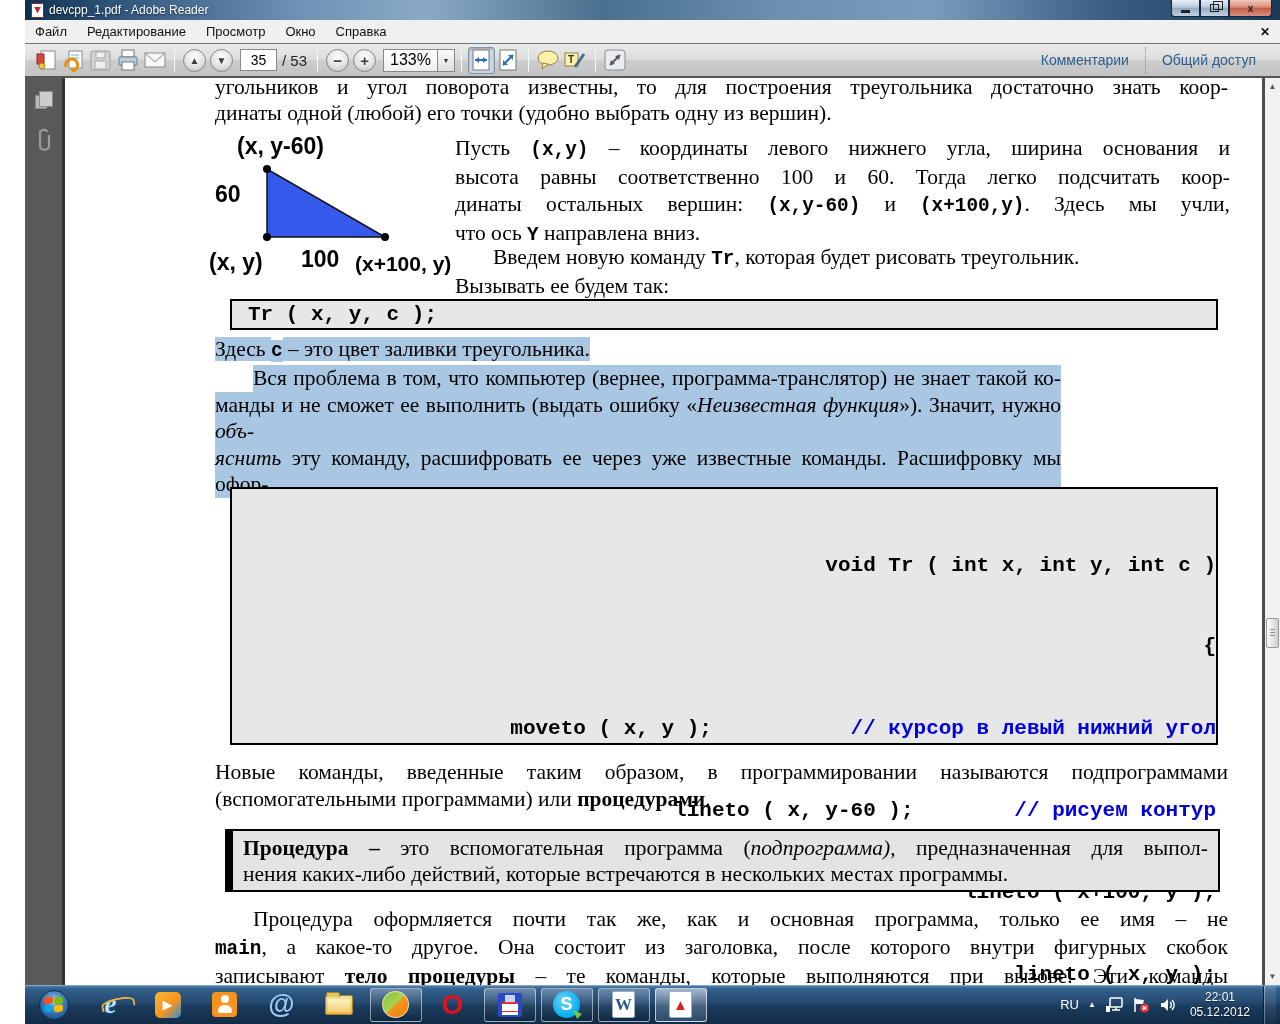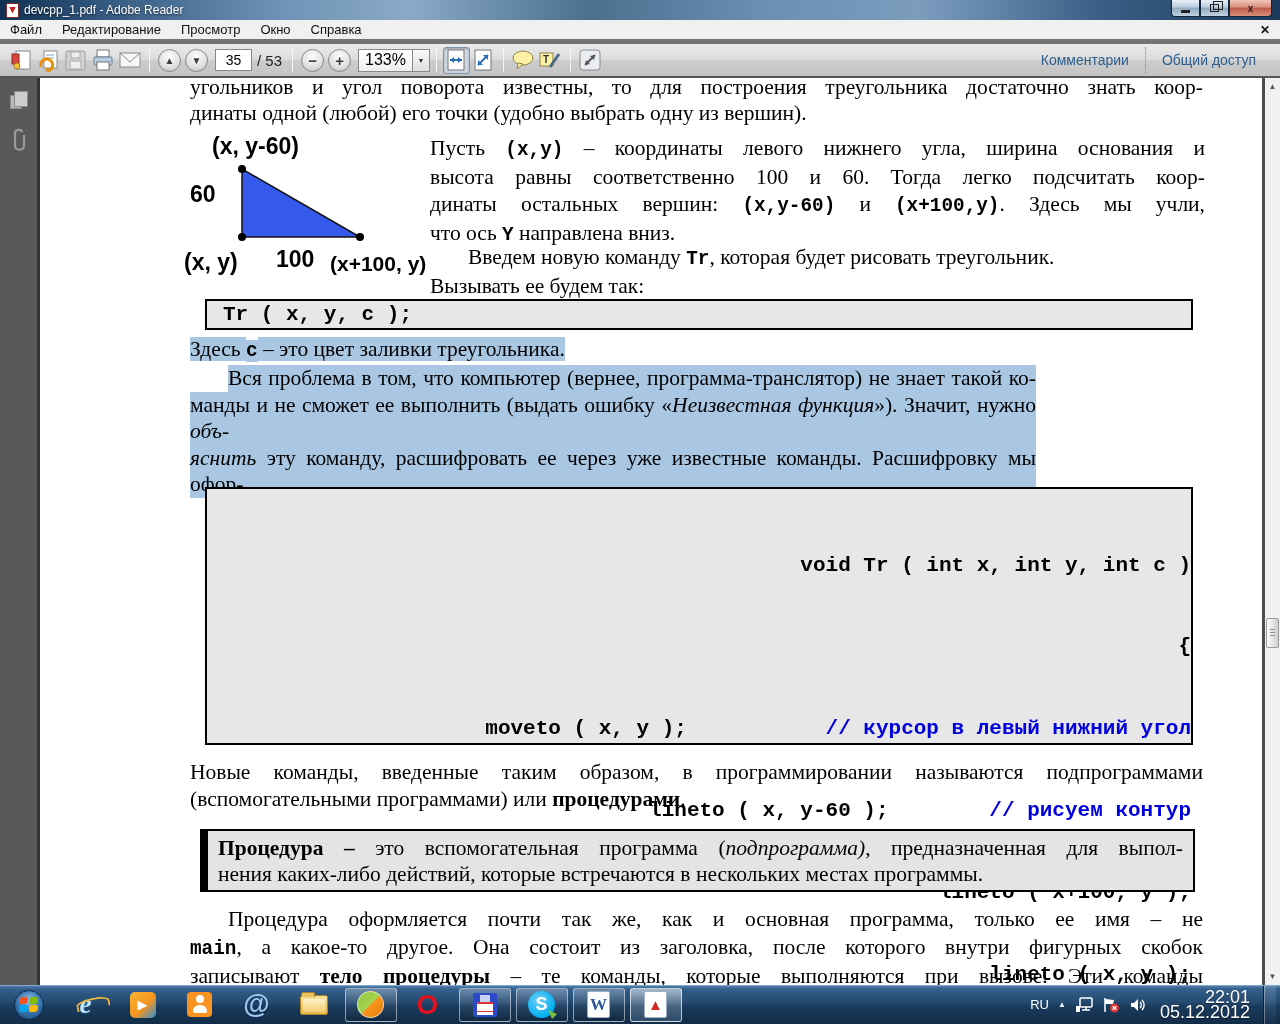--- a/index.html
+++ b/index.html
@@ -1,37 +1,37 @@
 <!DOCTYPE html>
 <html><head>
 <meta charset="utf-8">
 <style>
   * { margin:0; padding:0; box-sizing:border-box; }
   html,body { width:1280px; height:1024px; overflow:hidden; font-family:"Liberation Sans",sans-serif; }
-  .window { width:1280px; height:1024px; display:flex; flex-direction:column; background:#fff; }
+  .window { width:1280px; height:1024px; display:flex; flex-direction:column; background:#fff;padding-left:25px; }
 
   
   .titlebar { height:20px; flex:0 0 20px; position:relative;
     background:linear-gradient(90deg,#0f2f50 0%,#33597f 8%,#6e93b6 22%,#8aa9c6 32%,#49708f 46%,#6b90b2 60%,#7b9cbd 72%,#3a5f85 86%,#1b3a5a 100%);
     display:flex; align-items:center; }
   .titlebar .pdficon { width:13px; height:15px; margin:0 5px 0 6px; background:#fff; border:1px solid #7c2c2c; border-radius:1px; position:relative; }
   .titlebar .pdficon::after { content:""; position:absolute; left:2px; top:3px; width:7px; height:7px; background:#c6251d; clip-path:polygon(0 0,100% 0,50% 100%); }
   .titlebar .title { color:#fff; font-size:12px; text-shadow:0 1px 2px rgba(0,0,0,.6); }
   .winbtns { position:absolute; top:0; right:8px; display:flex; }
   .winbtn { width:29px; height:17px; border:1px solid #12273d; border-top:none; display:flex; align-items:center; justify-content:center;
     background:linear-gradient(180deg,#e8f0f8 0%,#b9cbdc 45%,#8fa9c0 50%,#c2d2e0 100%); color:#222; font-size:10px; font-weight:bold; }
   .winbtn:first-child { border-radius:0 0 0 4px; }
   .winbtn.close { width:43px; border-radius:0 0 4px 0;
     background:linear-gradient(180deg,#f0c8bc 0%,#d98d7a 45%,#c05a47 50%,#d88f7d 100%); }
   .minbar { width:9px; height:3px; background:#222; margin-top:6px; }
   .restoreglyph { width:9px; height:8px; border:1.5px solid #222; position:relative; background:transparent; }
   .restoreglyph::before { content:""; position:absolute; left:2px; top:-4px; width:8px; height:7px; border:1.5px solid #222; }
 
   
-  .menubar { height:24px; flex:0 0 24px; background:#f0f0f0; display:flex; align-items:center; font-size:13px; color:#111; position:relative; border-bottom:5px solid #737373;}
+  .menubar { height:24px; flex:0 0 24px; background:#f0f0f0; display:flex; align-items:center; font-size:13px; color:#111; position:relative; border-bottom:1px solid #737373;}
   .menuitem { padding:3px 10px; cursor:default; }
   .menubar-close { position:absolute; right:10px; font-size:12px; font-weight:bold; color:#111; }
 
   
   .toolbar { height:34px; flex:0 0 34px; display:flex; align-items:center; padding:0 8px;
     background:linear-gradient(180deg,#ebebeb 0%,#dcdcdc 48%,#cdcdcd 52%,#c3c3c3 100%); border-bottom:2px solid #555; }
   .tsep { width:1px; height:24px; background:#9b9b9b; border-right:1px solid #f5f5f5; margin:0 6px; }
   .tbtn { width:27px; height:27px; display:flex; align-items:center; justify-content:center; border-radius:3px; position:relative; }
   .tbtn.pressed { background:#ccd7e2; border:1px solid #7e92a6; box-shadow:inset 0 1px 2px rgba(0,0,0,.25); }
   .circlebtn { width:23px; height:23px; border-radius:50%; border:1px solid #878787;
@@ -110,21 +110,21 @@
   .floppy::after { content:""; position:absolute; left:7px; top:2px; width:10px; height:7px; background:#c9d2f2; }
   .skype { width:27px; height:27px; border-radius:50%; background:radial-gradient(circle at 40% 35%,#6fd0f8,#00aff0 70%); color:#fff; font-size:18px; font-weight:bold; display:flex; align-items:center; justify-content:center; position:relative; }
   .skype::after { content:""; position:absolute; right:-2px; bottom:-1px; width:9px; height:9px; background:#7bc143; clip-path:polygon(0 0,100% 45%,45% 100%); }
   .wordic,.pdfic { width:23px; height:27px; background:#fff; border:1px solid #9fb0c4; border-radius:2px; display:flex; align-items:center; justify-content:center; }
   .wordic span { color:#2b579a; font-weight:bold; font-size:17px; font-family:"Liberation Serif",serif; }
   .pdfic span { color:#cf2820; font-weight:bold; font-size:15px; }
 
   .tray { margin-left:auto; display:flex; align-items:center; gap:9px; height:100%; padding-right:4px; color:#fff; }
   .lang { font-size:13px; color:#fff; }
   .trayarrow { font-size:8px; color:#e8f0f8; }
-  .clock { text-align:right; font-size:18px; line-height:15px; color:#fff; text-shadow:0 1px 1px rgba(0,0,0,.5); margin:0 4px; }
+  .clock { text-align:center; font-size:12px; line-height:15px; color:#fff; text-shadow:0 1px 1px rgba(0,0,0,.5); margin:0 4px; }
   .showdesk { width:13px; height:39px; border-left:1px solid #0a1f33; box-shadow:inset 1px 0 0 rgba(255,255,255,.35); background:linear-gradient(180deg,rgba(255,255,255,.15),rgba(255,255,255,.02)); }
 
   .npicon { width:18px; height:20px; position:relative; }
   .npages { position:absolute; left:0; top:3px; width:12px; height:14px; background:#b9b9b9; border:1px solid #8a8a8a; }
   .npages::after { content:""; position:absolute; left:3px; top:-5px; width:12px; height:14px; background:#cdcdcd; border:1px solid #8a8a8a; }
 </style>
 </head>
 <body>
 
 <div class="window">

